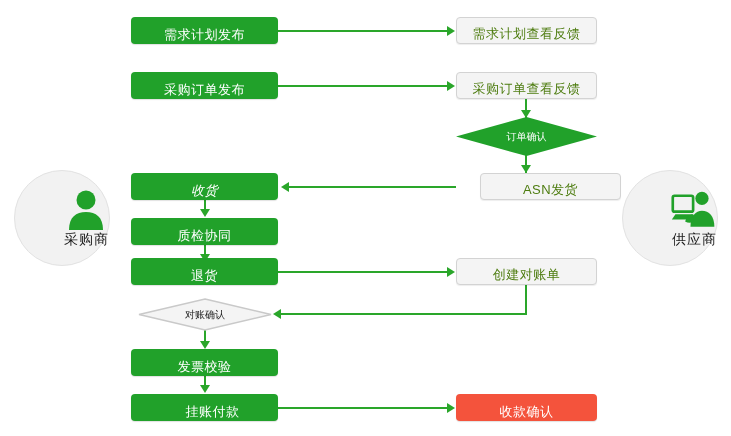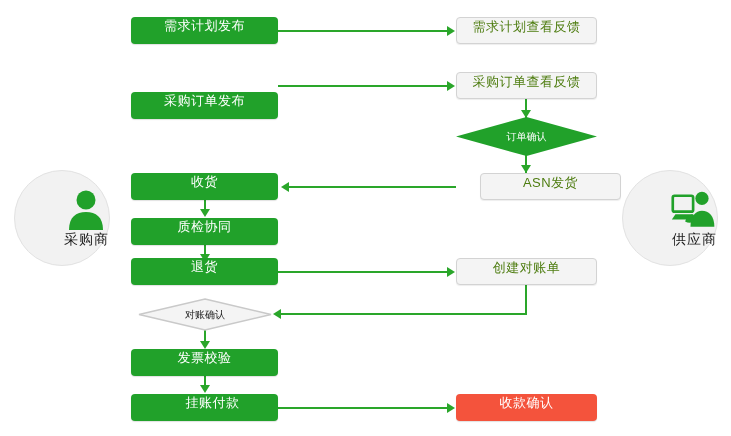--- a/index.html
+++ b/index.html
@@ -16,21 +16,21 @@
     height: 436px;
     background: #ffffff;
     overflow: hidden;
   }
 
   
   .node {
     position: absolute;
     box-sizing: border-box;
     display: flex;
-    align-items: flex-start;
+    align-items: flex-end;
     justify-content: center;
     font-size: 13px;
     letter-spacing: .5px;
     white-space: nowrap;
     user-select: none;
   }
 
   .node-green {
     background: #21a12a;
     color: #ffffff;
@@ -191,40 +191,40 @@
   <div class="arrow arrow-r" style="left:447px; top:403px;"></div>
 
   <div class="node node-green" style="left:131px; top:17px; width:147px; height:27px;">
     <span>需求计划发布</span>
   </div>
 
   <div class="node node-gray" style="left:456px; top:17px; width:141px; height:27px;">
     <span>需求计划查看反馈</span>
   </div>
 
-  <div class="node node-green" style="left:131px; top:72px; width:147px; height:27px;margin-top:20px;">
+  <div class="node node-green" style="left:131px; top:72px; width:147px; height:27px;">
     <span>采购订单发布</span>
   </div>
 
   <div class="node node-gray" style="left:456px; top:72px; width:141px; height:27px;">
     <span>采购订单查看反馈</span>
   </div>
 
   <div class="diamond diamond-green" style="left:456px; top:117px; width:141px; height:39px;">
     <svg class="dshape" viewBox="0 0 141 39" preserveAspectRatio="none">
       <polygon points="70.5,0 141,19.5 70.5,39 0,19.5" fill="#21a12a"></polygon>
     </svg>
     <span class="dlabel">订单确认</span>
   </div>
 
   <div class="node node-gray" style="left:480px; top:173px; width:141px; height:27px;">
     <span>ASN发货</span>
   </div>
 
-  <div class="node node-green" style="left:131px; top:173px; width:147px; height:27px;">
+  <div class="node node-green" style="left:131px; top:173px; width:147px; height:27px;font-style:italic;">
     <span>收货</span>
   </div>
 
   <div class="node node-green" style="left:131px; top:218px; width:147px; height:27px;">
     <span>质检协同</span>
   </div>
 
   <div class="node node-green" style="left:131px; top:258px; width:147px; height:27px;">
     <span>退货</span>
   </div>

